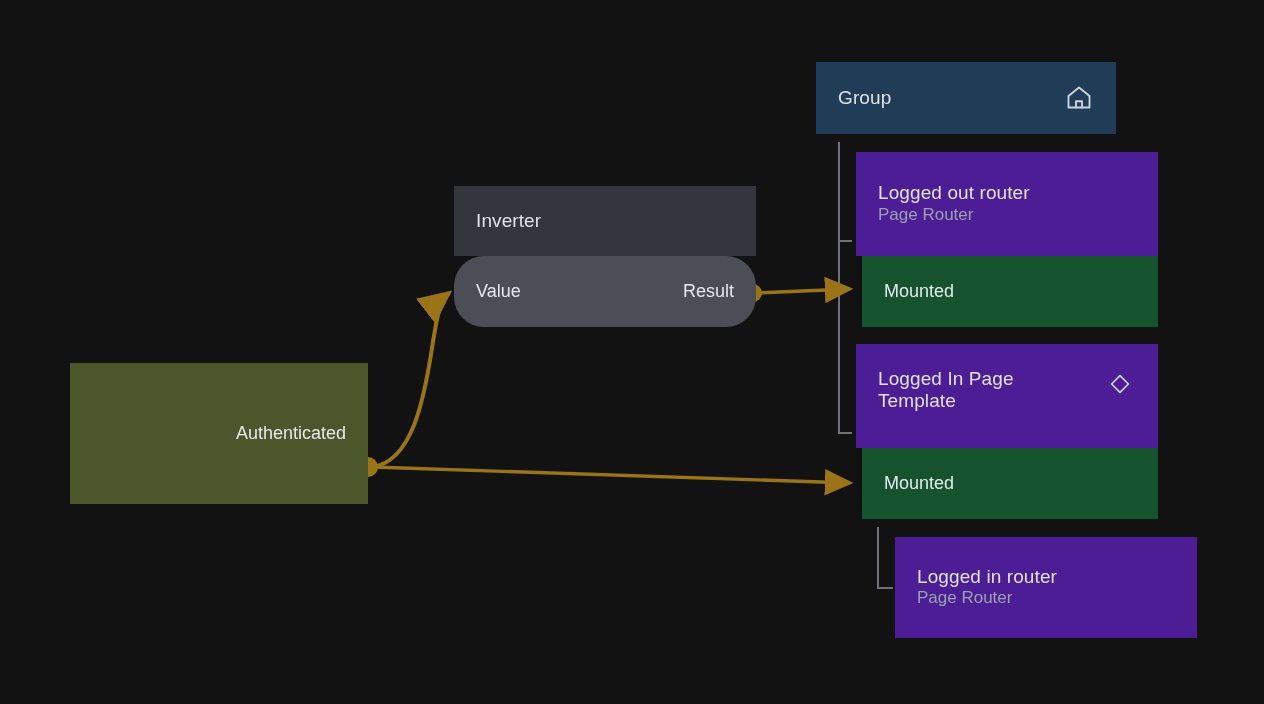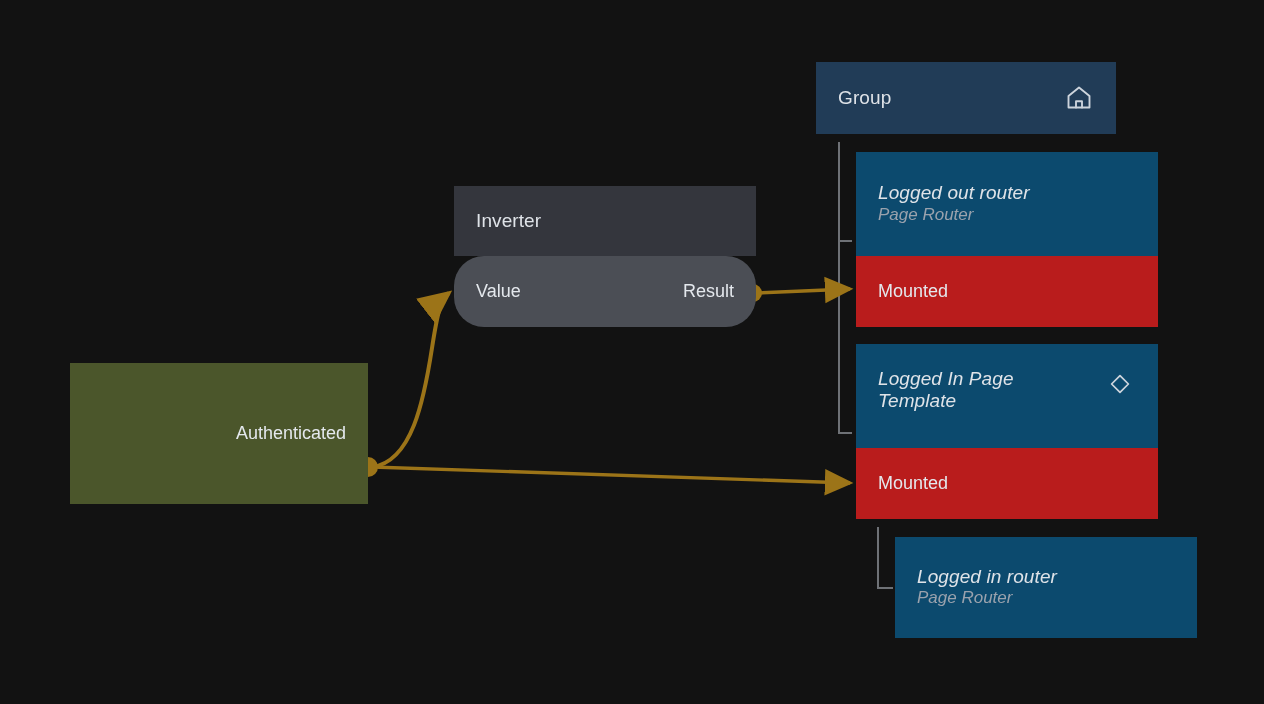--- a/index.html
+++ b/index.html
@@ -71,22 +71,22 @@
 
   
   .group-node {
     background: #213c57;
   }
   .group-node .node-header {
     flex: 1 1 auto;
   }
 
   
-  .blue .node-header { background: #0c4a6e; font-style: italic; }
-  .blue .port-row    { background: #b91c1c; }
+  .blue .node-header { background: #4c1d95; }
+  .blue .port-row    { background: #14532d; margin-left: 6px; }
 
   
   .grey .node-header { background: #34363d; }
   .grey .port-row    { background: #4b4e55; border-radius: 30px; }
 
   
   .green .node-header { background: #333f16; }
   .green .port-row    { background: #4b562b; }
 
   

